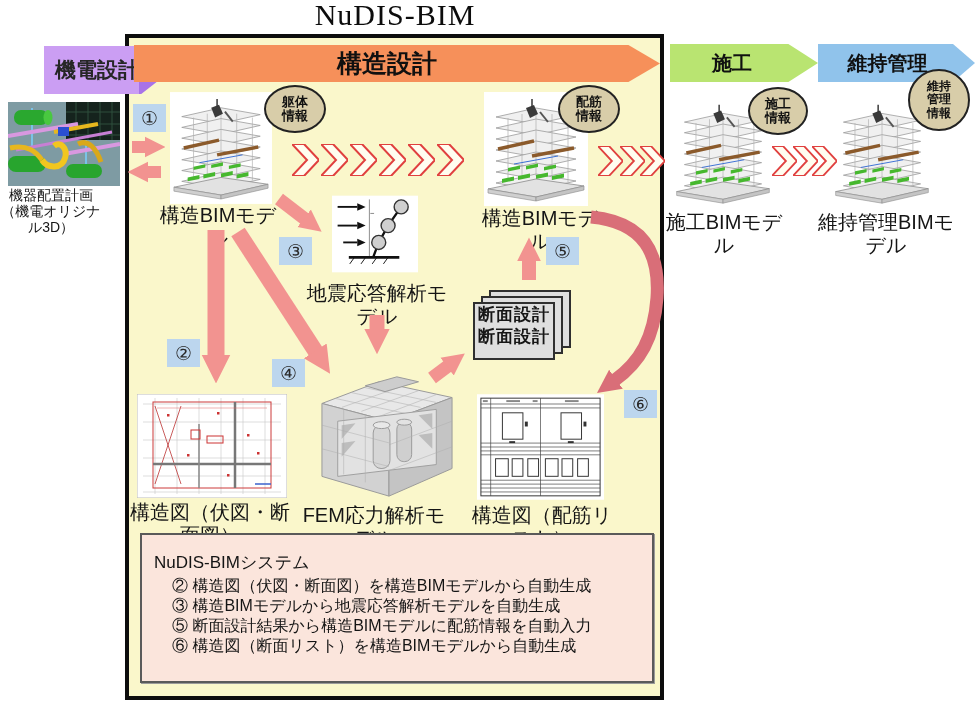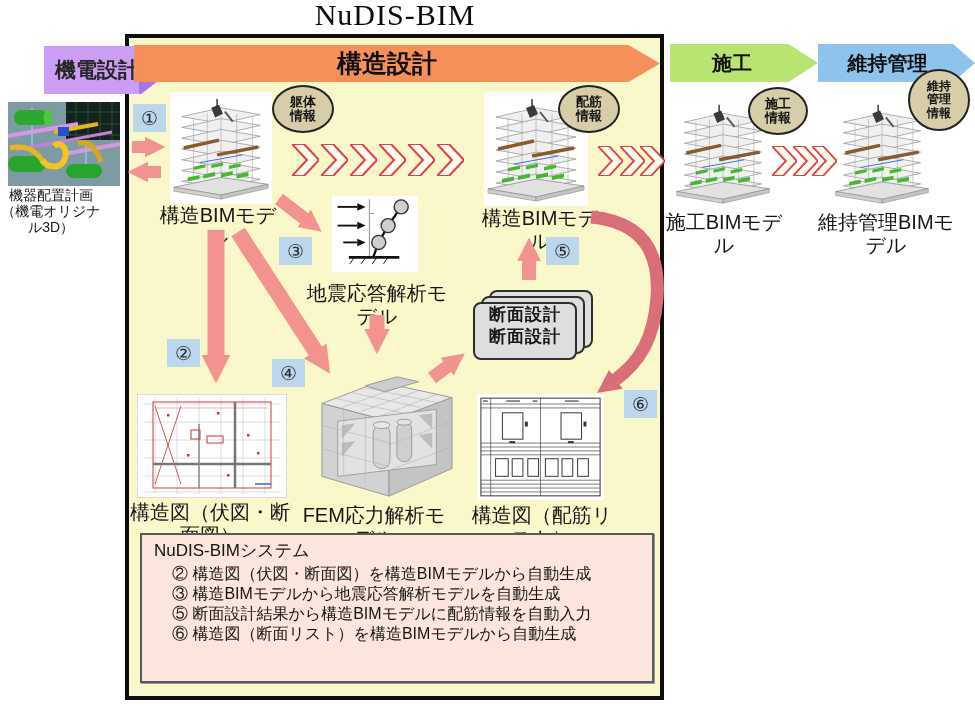--- a/index.html
+++ b/index.html
@@ -60,29 +60,29 @@
   }
   .oval.three{font-size:12px;line-height:1.12;}
   
   .badge{
     z-index:5;width:33px;height:28px;background:#bcd6ee;
     display:flex;align-items:center;justify-content:center;
     font-size:19px;color:#2b2b2b;
   }
   
   .dsheet{
-    z-index:5;width:104px;height:58px;background:#dedede;
-    border:2px solid #2f2f2f;border-radius:8px;box-sizing:border-box;
+    z-index:5;width:82px;height:58px;background:#dedede;
+    border:2px solid #2f2f2f;border-radius:0;box-sizing:border-box;
   }
   .dsheet .t{font-size:17px;font-weight:600;text-align:center;line-height:1.3;color:#161616;letter-spacing:1px;}
   
   .sysbox{
     left:140px;top:533px;width:514px;height:150px;z-index:4;
     background:#fbe5dc;border:2px solid #5a5a5a;box-shadow:1px 1px 0 #9a9a9a;
-    box-sizing:border-box;padding:4px 10px 0 12px;
+    box-sizing:border-box;padding:16px 10px 0 12px;
   }
   .sysbox .head{font-size:17px;color:#141414;margin-bottom:2px;}
   .sysbox .item{font-size:16px;color:#141414;line-height:20px;margin-left:18px;white-space:nowrap;}
   
   .overlay{left:0;top:0;z-index:4;pointer-events:none;}
   .hiddendefs{position:absolute;width:0;height:0;overflow:hidden;}
 </style>
 </head>
 <body>
 
@@ -394,21 +394,21 @@
       <use href="#sym-chev" x="620" y="146" width="25" height="30"></use>
       <use href="#sym-chev" x="640" y="146" width="25" height="30"></use>
     </g>
     <g>
       <use href="#sym-chev" x="772" y="146" width="25" height="30"></use>
       <use href="#sym-chev" x="793" y="146" width="25" height="30"></use>
       <use href="#sym-chev" x="812" y="146" width="25" height="30"></use>
     </g>
   </svg>
 
-  <div class="abs oval" style="left:272px;top:85px;width:58px;height:44px">
+  <div class="abs oval" style="left:264px;top:85px;width:58px;height:44px">
     <span>躯体</span>
     <span>情報</span>
   </div>
   <div class="abs oval" style="left:558px;top:85px;width:58px;height:44px">
     <span>配筋</span>
     <span>情報</span>
   </div>
   <div class="abs oval" style="left:748px;top:87px;width:56px;height:44px">
     <span>施工</span>
     <span>情報</span>

